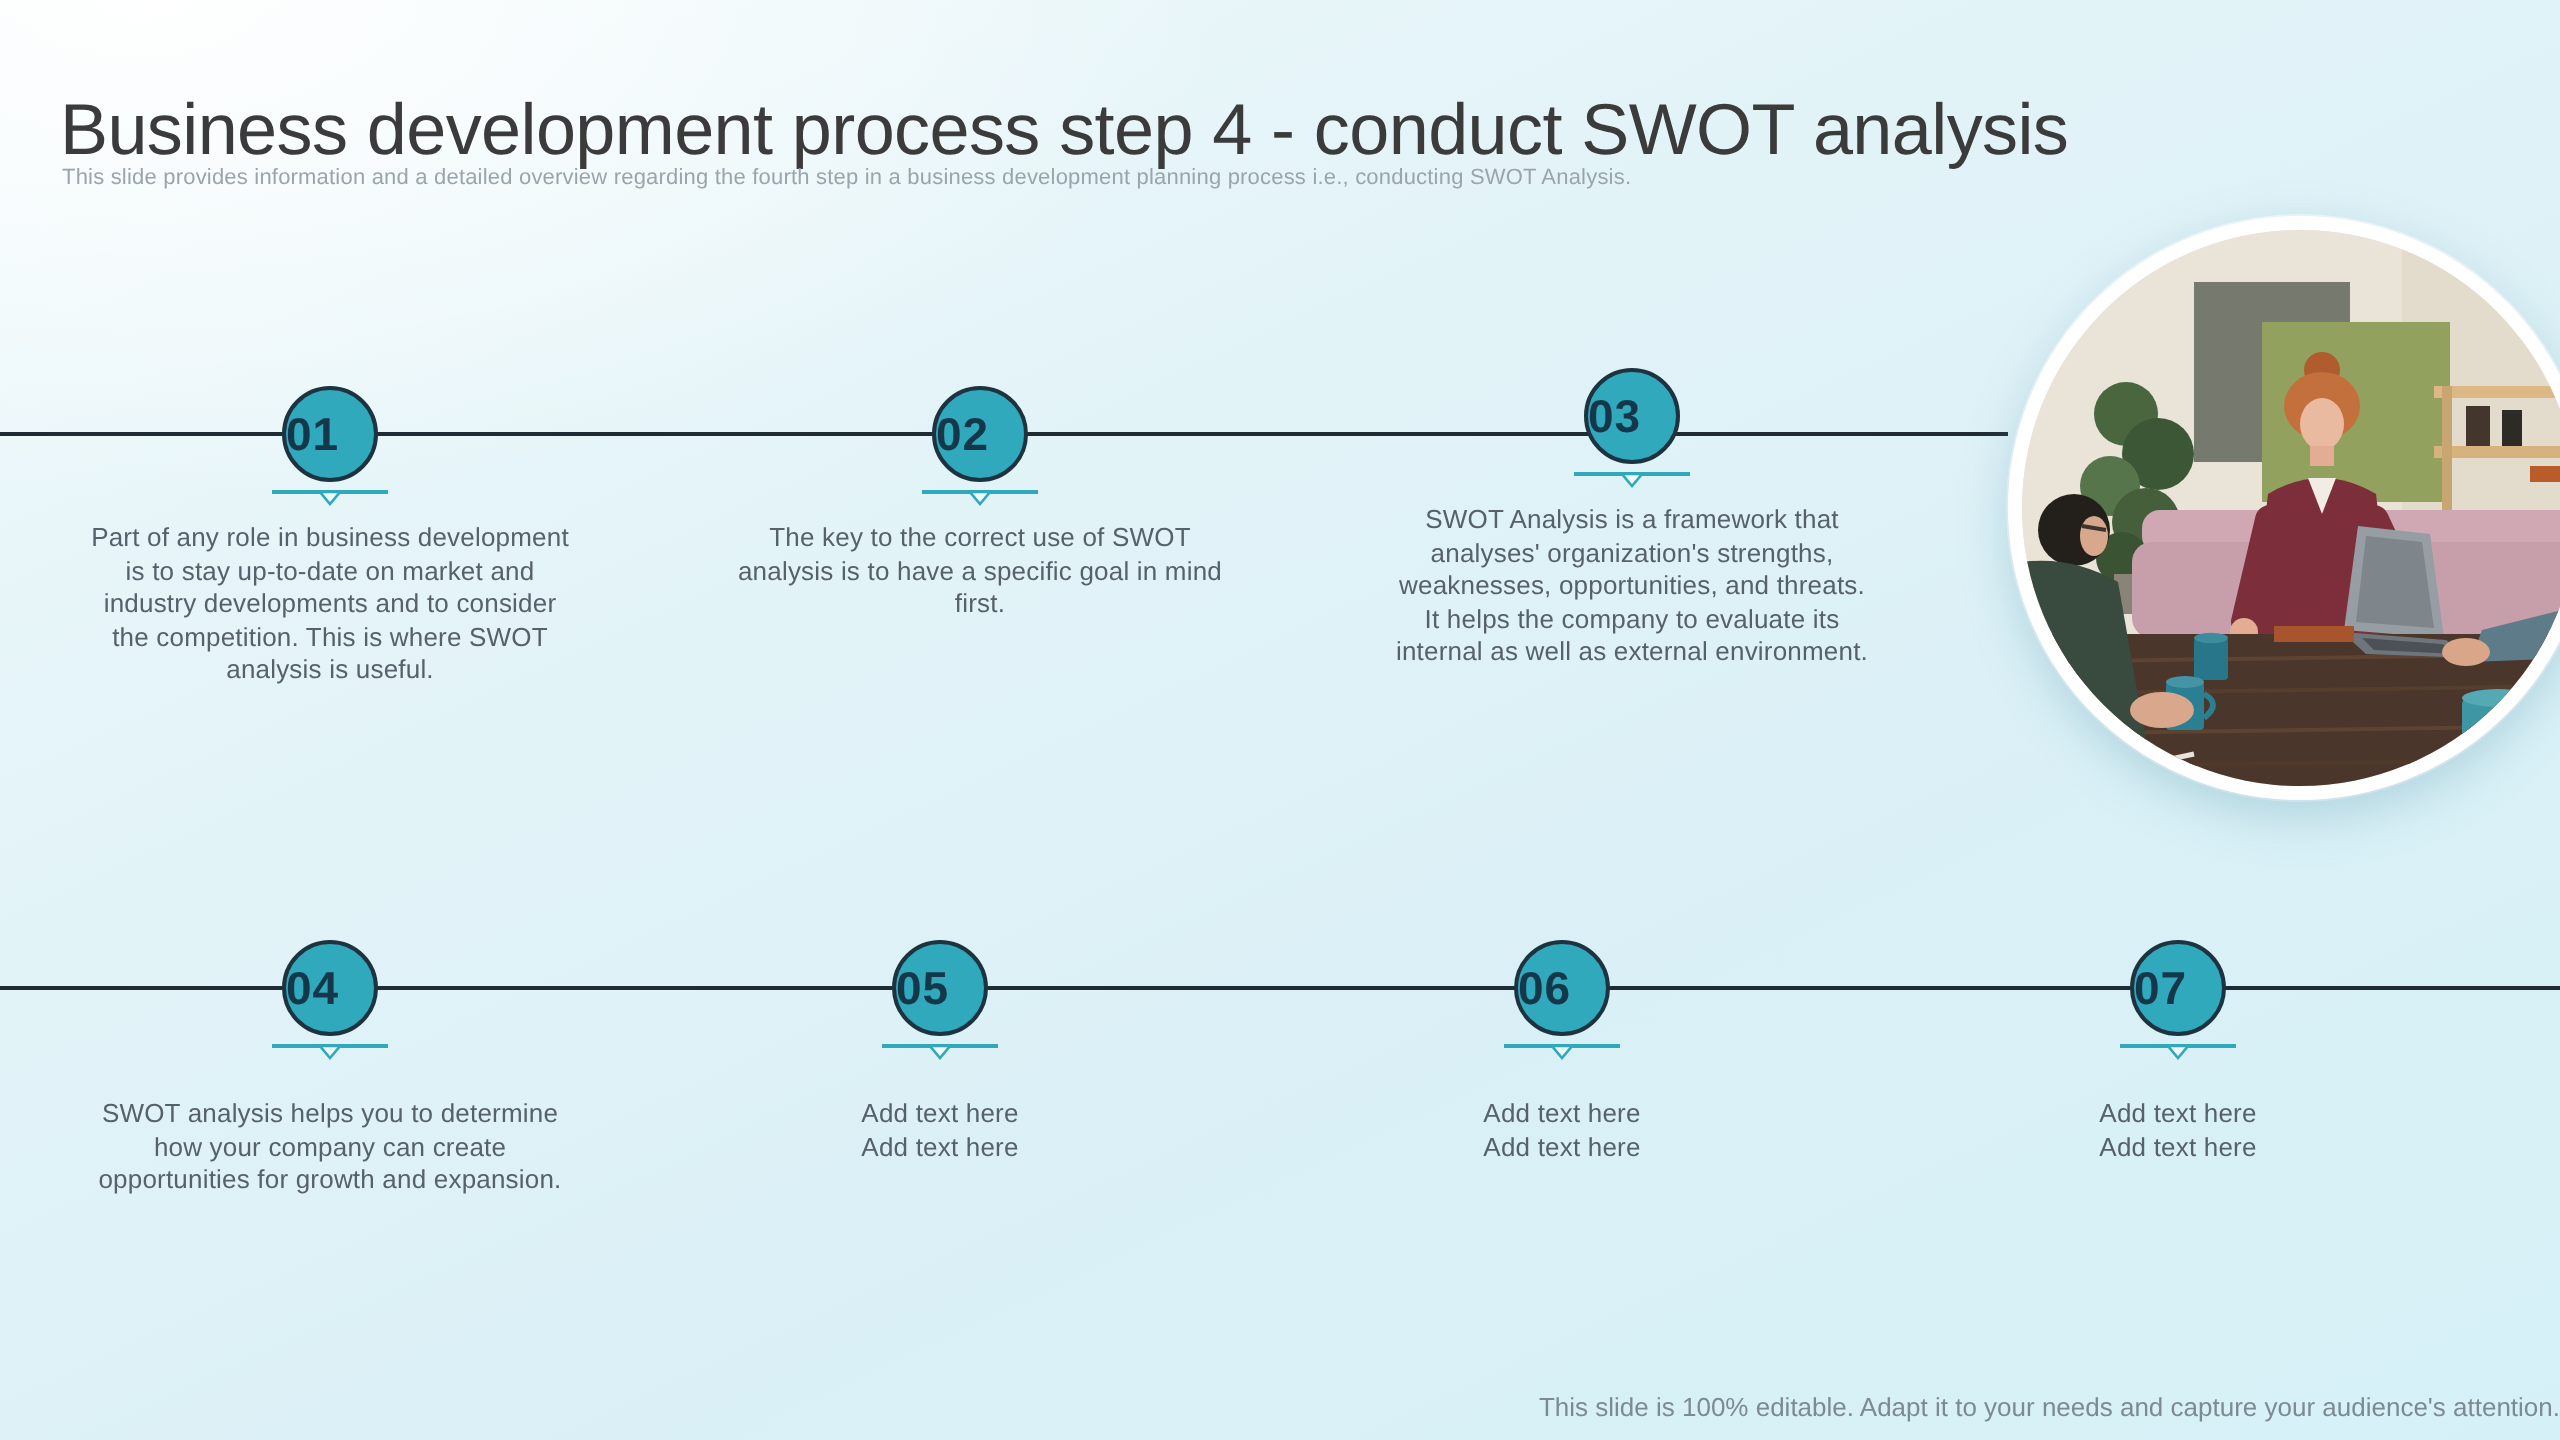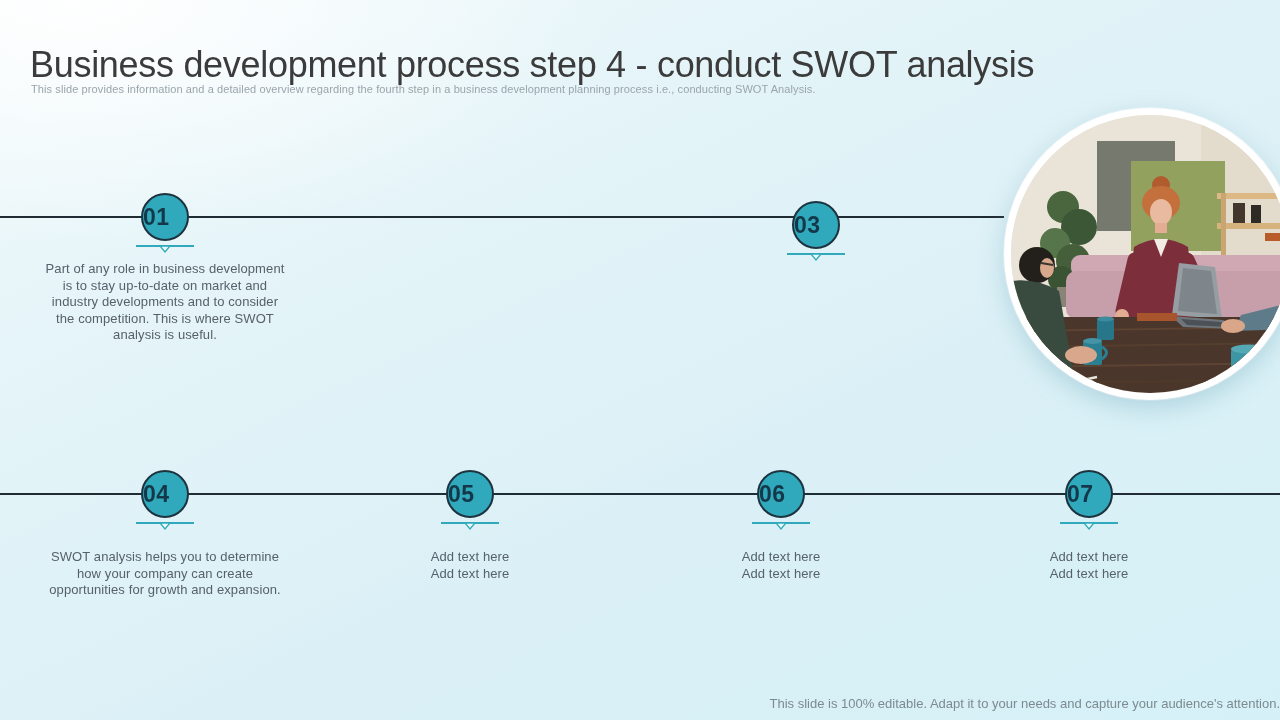--- a/index.html
+++ b/index.html
@@ -79,30 +79,48 @@
           <polygon points="1,1 11,1 6,7" fill="#eef8fa" stroke="#2fa9bb" stroke-width="1.3"></polygon>
         </svg>
     </div>
     <div class="step-text">Part of any role in business development
 is to stay up-to-date on market and
 industry developments and to consider
 the competition. This is where SWOT
 analysis is useful.</div>
   </div>
 
-
-  <div class="step row1" style="left:646px; top:201px;">
+  <div class="step row1" style="left:320px; top:193px;">
+    <div class="step-circle">
+      <span>02</span>
+    </div>
+    <div class="step-marker">
+      <svg width="12" height="8" viewBox="0 0 12 8">
+          <polygon points="1,1 11,1 6,7" fill="#eef8fa" stroke="#2fa9bb" stroke-width="1.3"></polygon>
+        </svg>
+    </div>
+    <div class="step-text">The key to the correct use of SWOT
+analysis is to have a specific goal in mind
+first.</div>
+  </div>
+
+  <div class="step row1" style="left:646px; top:184px;">
     <div class="step-circle">
       <span>03</span>
     </div>
     <div class="step-marker">
       <svg width="12" height="8" viewBox="0 0 12 8">
           <polygon points="1,1 11,1 6,7" fill="#eef8fa" stroke="#2fa9bb" stroke-width="1.3"></polygon>
         </svg>
     </div>
+    <div class="step-text">SWOT Analysis is a framework that
+analyses' organization's strengths,
+weaknesses, opportunities, and threats.
+It helps the company to evaluate its
+internal as well as external environment.</div>
   </div>
 
   <div class="step row2" style="left:-5px; top:470px;">
     <div class="step-circle">
       <span>04</span>
     </div>
     <div class="step-marker">
       <svg width="12" height="8" viewBox="0 0 12 8">
           <polygon points="1,1 11,1 6,7" fill="#eef8fa" stroke="#2fa9bb" stroke-width="1.3"></polygon>
         </svg>

